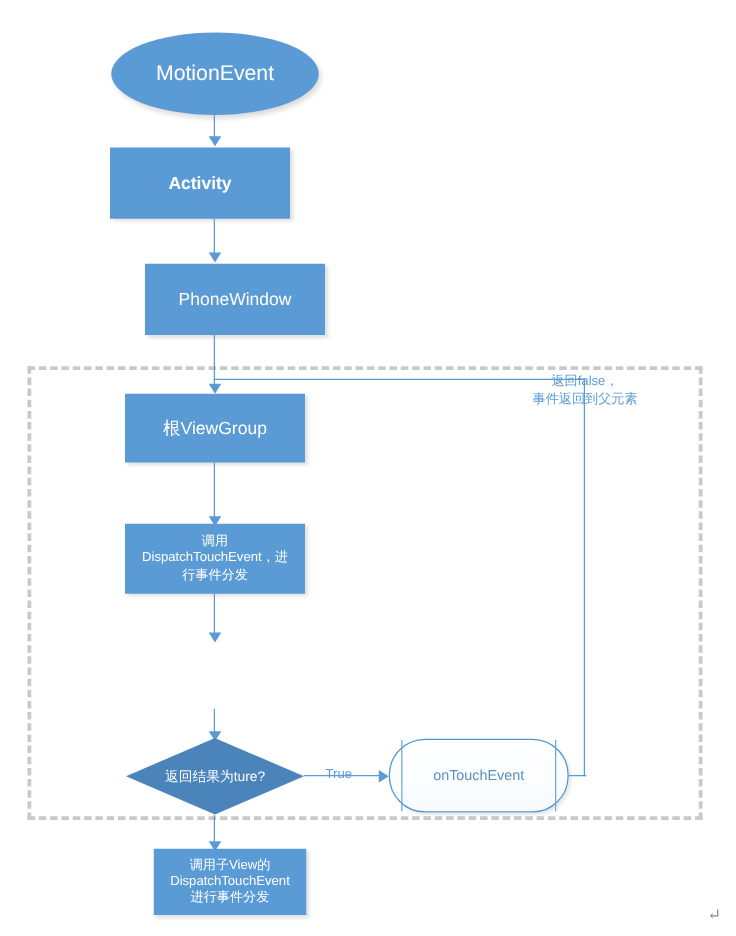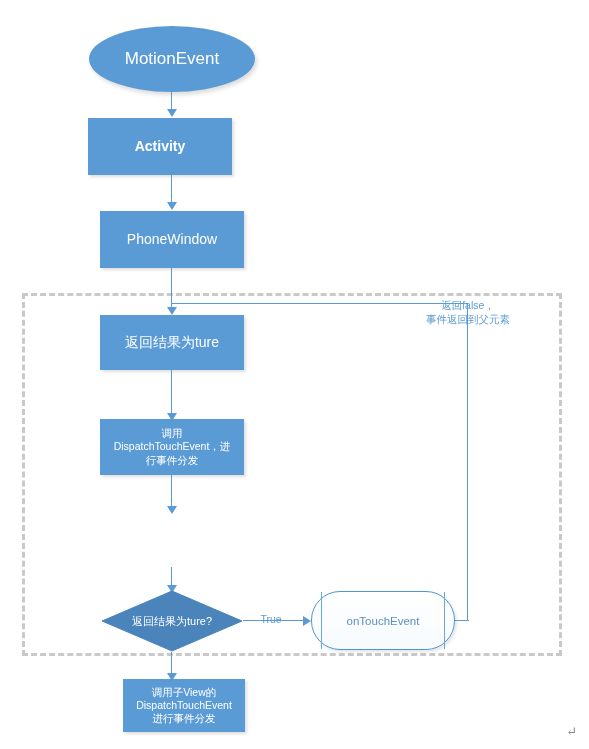--- a/index.html
+++ b/index.html
@@ -139,26 +139,26 @@
   <div class="shape ellipse" style="left:89px; top:26px; width:166px; height:66px;">MotionEvent</div>
 
   <div class="line v" style="left:171px; top:92px; height:18px;"></div>
   <div class="arrow-down" style="left:167px; top:109px;"></div>
 
   <div class="shape proc lbl-big" style="left:88px; top:118px; width:144px; height:57px;font-weight:bold;">Activity</div>
 
   <div class="line v" style="left:171px; top:175px; height:28px;"></div>
   <div class="arrow-down" style="left:167px; top:202px;"></div>
 
-  <div class="shape proc lbl-big" style="left:100px; top:211px; width:144px; height:57px;">PhoneWindow</div>
+  <div class="shape proc lbl-big" style="left:116px; top:211px; width:144px; height:57px;">PhoneWindow</div>
 
   <div class="line v" style="left:171px; top:268px; height:42px;"></div>
   <div class="arrow-down" style="left:167px; top:307px;"></div>
 
-  <div class="shape proc lbl-big" style="left:100px; top:315px; width:144px; height:55px;">返回结果为ture</div>
+  <div class="shape proc lbl-big" style="left:100px; top:315px; width:144px; height:55px;">根ViewGroup</div>
 
   <div class="line v" style="left:171px; top:370px; height:46px;"></div>
   <div class="arrow-down" style="left:167px; top:413px;"></div>
 
   <div class="shape proc lbl-sm" style="left:100px; top:419px; width:144px; height:56px;">调用
 DispatchTouchEvent，进
 行事件分发</div>
 
   <div class="line v" style="left:171px; top:475px; height:34px;"></div>
   <div class="arrow-down" style="left:167px; top:506px;"></div>

